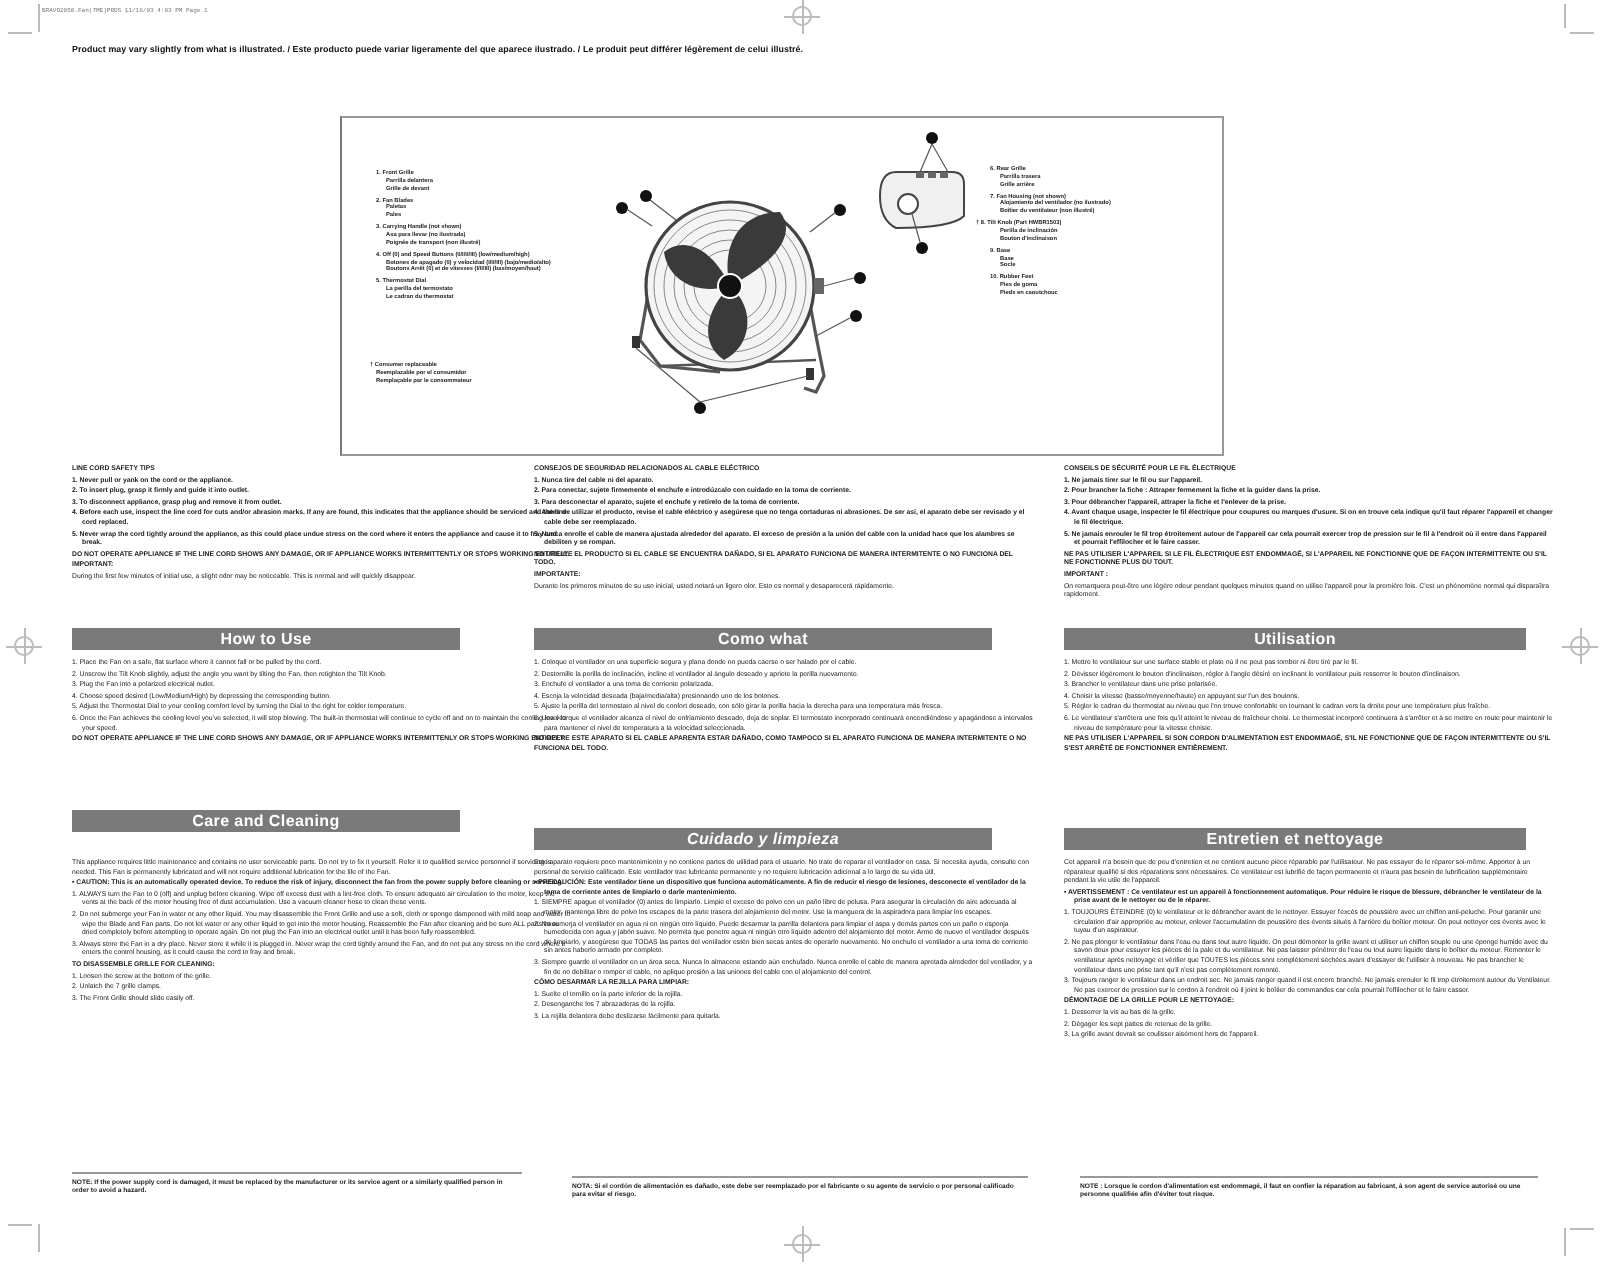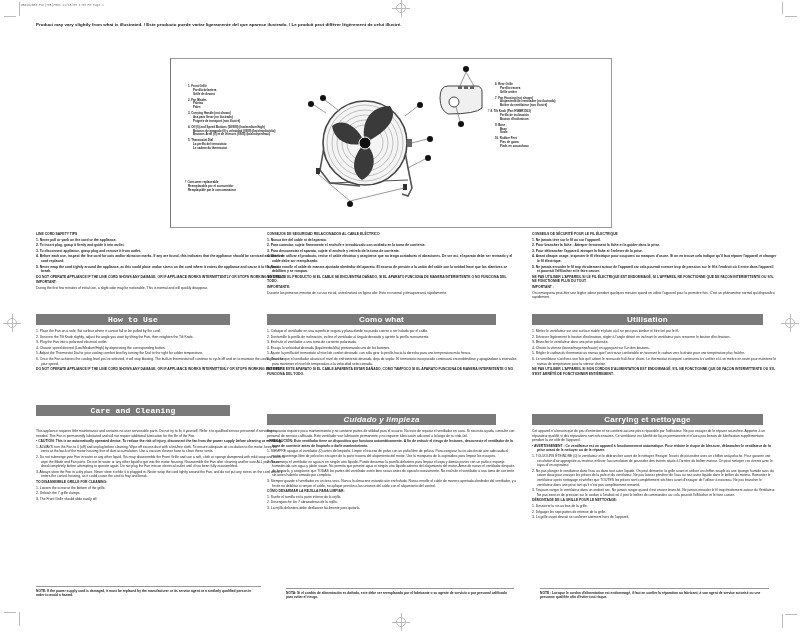--- a/index.html
+++ b/index.html
@@ -30,21 +30,21 @@
   .col.en { left: 36px; }
   .col.es { left: 267px; }
   .col.fr { left: 532px; width: 245px; }
   .col p { margin-bottom: 1px; }
   .col .h { font-weight: bold; }
   .col .li { padding-left: 5px; text-indent: -5px; margin-bottom: 1px; }
   .col .b { font-weight: bold; }
   .col .warn { font-weight: bold; margin-top: 1px; }
 
   .bar { position: absolute; height: 11px; background: #7a7a7a; color: #fff; font-weight: bold; font-size: 8px; line-height: 11px; text-align: center; letter-spacing: 0.2px; }
-  .bar.en { left: 36px; width: 194px; font-family: Liberation Mono, monospace; }
+  .bar.en { left: 36px; width: 194px; }
   .bar.es { left: 267px; width: 229px; }
   .bar.fr { left: 532px; width: 231px; }
 
   .note-rule { position: absolute; height: 1px; background: #999; }
   .note { position: absolute; font-size: 3.3px; line-height: 4.4px; font-weight: bold; color: #222; }
 </style>
 </head>
 <body>
 
 <div class="print-header">BRAVO2050.Fan(7ME)PRDS  11/18/03  4:03 PM  Page 1</div>
@@ -206,21 +206,21 @@
   <div class="li">2. Dévisser légèrement le bouton d'inclinaison, régler à l'angle désiré en inclinant le ventilateur puis resserrer le bouton d'inclinaison.</div>
   <div class="li">3. Brancher le ventilateur dans une prise polarisée.</div>
   <div class="li">4. Choisir la vitesse (basse/moyenne/haute) en appuyant sur l'un des boutons.</div>
   <div class="li">5. Régler le cadran du thermostat au niveau que l'on trouve confortable en tournant le cadran vers la droite pour une température plus fraîche.</div>
   <div class="li">6. Le ventilateur s'arrêtera une fois qu'il atteint le niveau de fraîcheur choisi. Le thermostat incorporé continuera à s'arrêter et à se mettre en route pour maintenir le niveau de température pour la vitesse choisie.</div>
   <p class="warn">NE PAS UTILISER L'APPAREIL SI SON CORDON D'ALIMENTATION EST ENDOMMAGÉ, S'IL NE FONCTIONNE QUE DE FAÇON INTERMITTENTE OU S'IL S'EST ARRÊTÉ DE FONCTIONNER ENTIÈREMENT.</p>
 </div>
 
 <div class="bar en" style="top:405px;">Care and Cleaning</div>
 <div class="bar es" style="top:414px;font-style:italic;">Cuidado y limpieza</div>
-<div class="bar fr" style="top:414px;">Carrying et nettoyage</div>
+<div class="bar fr" style="top:414px;">Entretien et nettoyage</div>
 
 <div class="col en" style="top:429px;">
   <p>This appliance requires little maintenance and contains no user serviceable parts. Do not try to fix it yourself. Refer it to qualified service personnel if servicing is needed. This Fan is permanently lubricated and will not require additional lubrication for the life of the Fan.</p>
   <div class="li b">• CAUTION: This is an automatically operated device. To reduce the risk of injury, disconnect the fan from the power supply before cleaning or servicing.</div>
   <div class="li">1. ALWAYS turn the Fan to 0 (off) and unplug before cleaning. Wipe off excess dust with a lint-free cloth. To ensure adequate air circulation to the motor, keep the vents at the back of the motor housing free of dust accumulation. Use a vacuum cleaner hose to clean these vents.</div>
   <div class="li">2. Do not submerge your Fan in water or any other liquid. You may disassemble the Front Grille and use a soft, cloth or sponge dampened with mild soap and water to wipe the Blade and Fan parts. Do not let water or any other liquid to get into the motor housing. Reassemble the Fan after cleaning and be sure ALL parts have dried completely before attempting to operate again. Do not plug the Fan into an electrical outlet until it has been fully reassembled.</div>
   <div class="li">3. Always store the Fan in a dry place. Never store it while it is plugged in. Never wrap the cord tightly around the Fan, and do not put any stress on the cord where it enters the control housing, as it could cause the cord to fray and break.</div>
   <p class="h">TO DISASSEMBLE GRILLE FOR CLEANING:</p>
   <div class="li">1. Loosen the screw at the bottom of the grille.</div>
   <div class="li">2. Unlatch the 7 grille clamps.</div>

